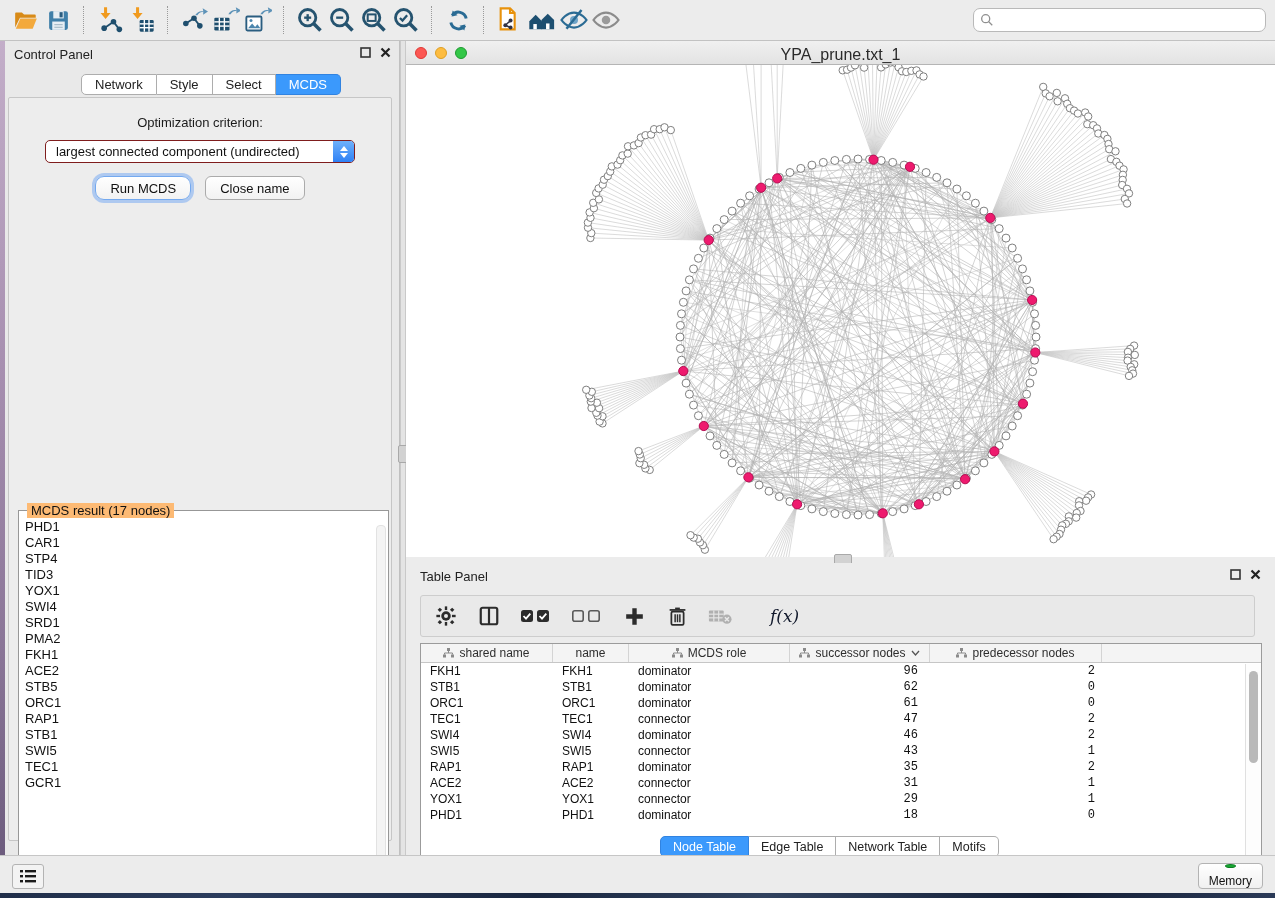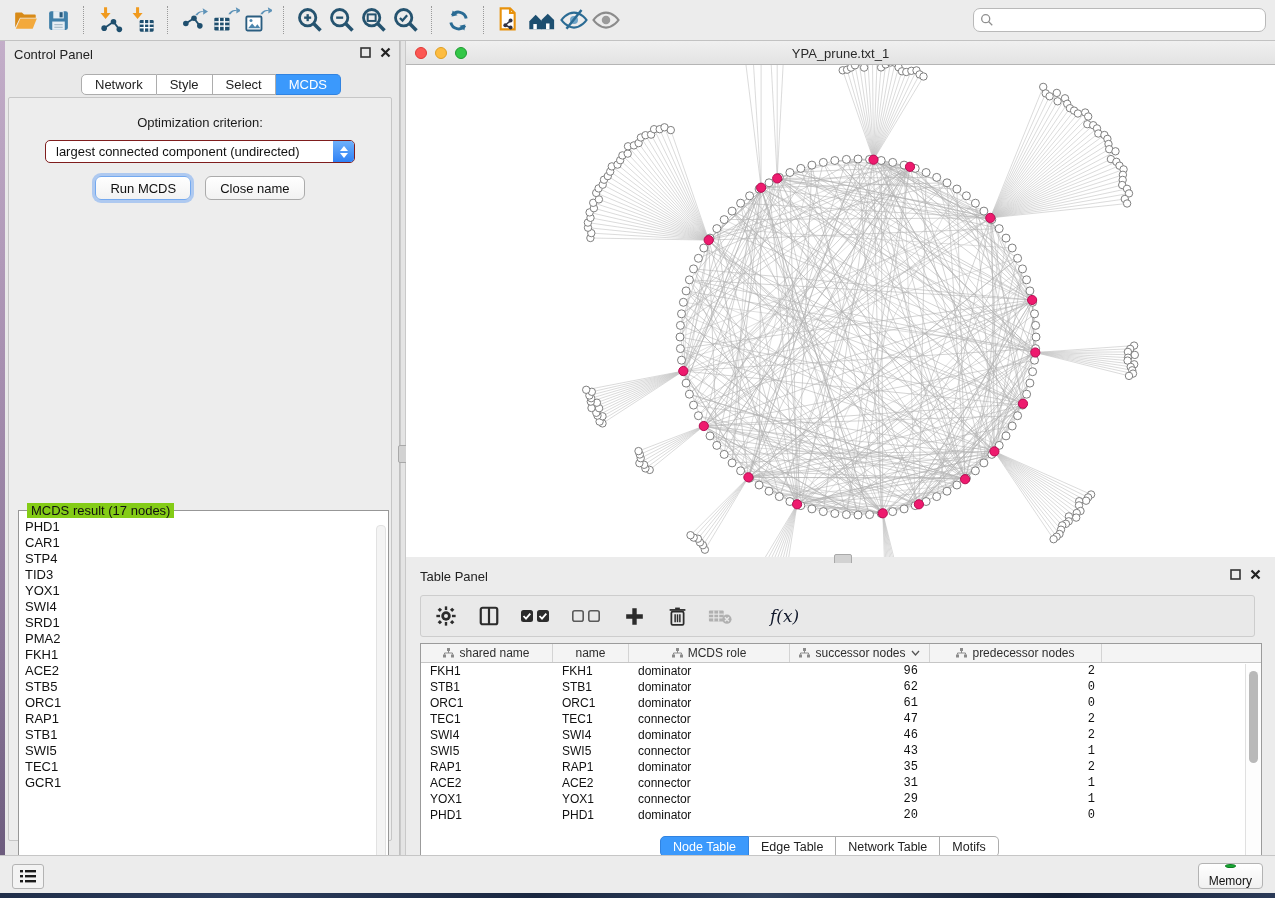--- a/index.html
+++ b/index.html
@@ -42,42 +42,42 @@
              border-radius:5px;box-sizing:border-box;}
   #criterion-value{position:absolute;left:10px;top:3px;font-size:13px;color:#111;white-space:nowrap;}
   #criterion-stepper{position:absolute;right:0;top:0;width:21px;height:21px;border-radius:0 4px 4px 0;
      background:linear-gradient(180deg,#6fb1fb,#2f81f5);display:flex;flex-direction:column;align-items:center;justify-content:center;gap:2px;}
   .chev{width:0;height:0;border-left:4px solid transparent;border-right:4px solid transparent;}
   .chev.up{border-bottom:5px solid #fff;}
   .chev.down{border-top:5px solid #fff;}
   #btn-row{display:flex;justify-content:center;gap:14px;margin-top:13px;}
   .pbtn{height:22px;padding:0 14px;background:linear-gradient(180deg,#ffffff,#f2f2f2);border:1px solid #ababab;
         border-radius:6px;font:13px "Liberation Sans",sans-serif;color:#111;display:flex;align-items:center;}
-  .pbtn.focused{border-color:#74a9ef;box-shadow:0 0 0 3px rgba(98,158,245,.45);}
+  .pbtn.focused{border-color:#74a9ef;box-shadow:0 0 0 3px rgba(98,158,245,.45);border-radius:9px;}
   #mcds-box{position:absolute;left:9px;top:412px;width:371px;height:370px;background:#fff;
             border:1px solid #979797;box-sizing:border-box;}
-  #mcds-box-title{position:absolute;left:8px;top:-8px;background:#84cc16;padding:0 4px;font-size:13px;color:#111;}
+  #mcds-box-title{position:absolute;left:8px;top:-8px;background:#fdba74;padding:0 4px;font-size:13px;color:#111;}
   #mcds-list{position:absolute;left:6px;top:8px;right:14px;bottom:4px;overflow:hidden;font-size:13px;line-height:16px;color:#111;}
   #mcds-scroll{position:absolute;right:2px;top:14px;bottom:4px;width:8px;background:#f4f4f4;border:1px solid #e2e2e2;border-radius:4px;}
 
   
   #vsplit{left:400px;top:41px;width:6px;height:814px;background:#e4e4e4;border-left:1px solid #c9c9c9;border-right:1px solid #c9c9c9;box-sizing:border-box;}
   .grip{position:absolute;background:#d2d2d2;border:1px solid #a9a9a9;border-radius:2px;}
   #vgrip{left:-3px;top:404px;width:10px;height:16px;}
 
   
   #netwin{left:406px;top:41px;width:869px;height:516px;}
   #net-titlebar{position:absolute;left:0;top:0;width:100%;height:24px;background:linear-gradient(180deg,#f0f0f0,#e3e3e3);
                 border-bottom:1px solid #b5b5b5;box-sizing:border-box;}
   .lights{position:absolute;left:9px;top:6px;display:flex;gap:8px;}
   .light{width:12px;height:12px;border-radius:50%;box-sizing:border-box;}
   .light.red{background:#fc5753;border:1px solid #df3a35;}
   .light.yellow{background:#fdbc40;border:1px solid #de9f23;}
   .light.green{background:#33c748;border:1px solid #1f9a31;}
-  #net-title{position:absolute;left:0;right:0;top:5px;text-align:center;font-size:13px;color:#2a2a2a;}
+  #net-title{position:absolute;left:0;right:0;top:5px;text-align:center;font-size:16px;color:#2a2a2a;}
   #net-canvas{position:absolute;left:0;top:24px;width:869px;height:492px;background:#fff;}
 
   
   #hsplit{left:406px;top:557px;width:869px;height:6px;background:#ececec;}
   #hgrip{left:428px;top:-3px;width:16px;height:10px;}
 
   
   #tp{left:406px;top:563px;width:869px;height:292px;background:#ececec;}
   #tp-title{position:absolute;left:14px;top:6px;font-size:13px;color:#222;}
   #tp-toolbar{position:absolute;left:14px;top:32px;width:835px;height:42px;background:#e9e9e9;border:1px solid #cdcdcd;
@@ -1370,21 +1370,21 @@
           <div class="td" style="width: 132px;">YOX1</div>
           <div class="td" style="width: 76px;">YOX1</div>
           <div class="td" style="width: 161px;">connector</div>
           <div class="td num" style="width: 140px; padding-right: 12px;">29</div>
           <div class="td num" style="width: 172px; padding-right: 7px;">1</div>
         </div>
         <div class="trow">
           <div class="td" style="width: 132px;">PHD1</div>
           <div class="td" style="width: 76px;">PHD1</div>
           <div class="td" style="width: 161px;">dominator</div>
-          <div class="td num" style="width: 140px; padding-right: 12px;">20</div>
+          <div class="td num" style="width: 140px; padding-right: 12px;">18</div>
           <div class="td num" style="width: 172px; padding-right: 7px;">0</div>
         </div>
       </div>
     <div id="tbl-scroll-track"></div>
     <div id="tbl-scroll"></div>
   </div>
   <div id="tp-tabs" class="seg-tabs abs">
       <div class="seg active">Node Table</div>
       <div class="seg">Edge Table</div>
       <div class="seg">Network Table</div>

